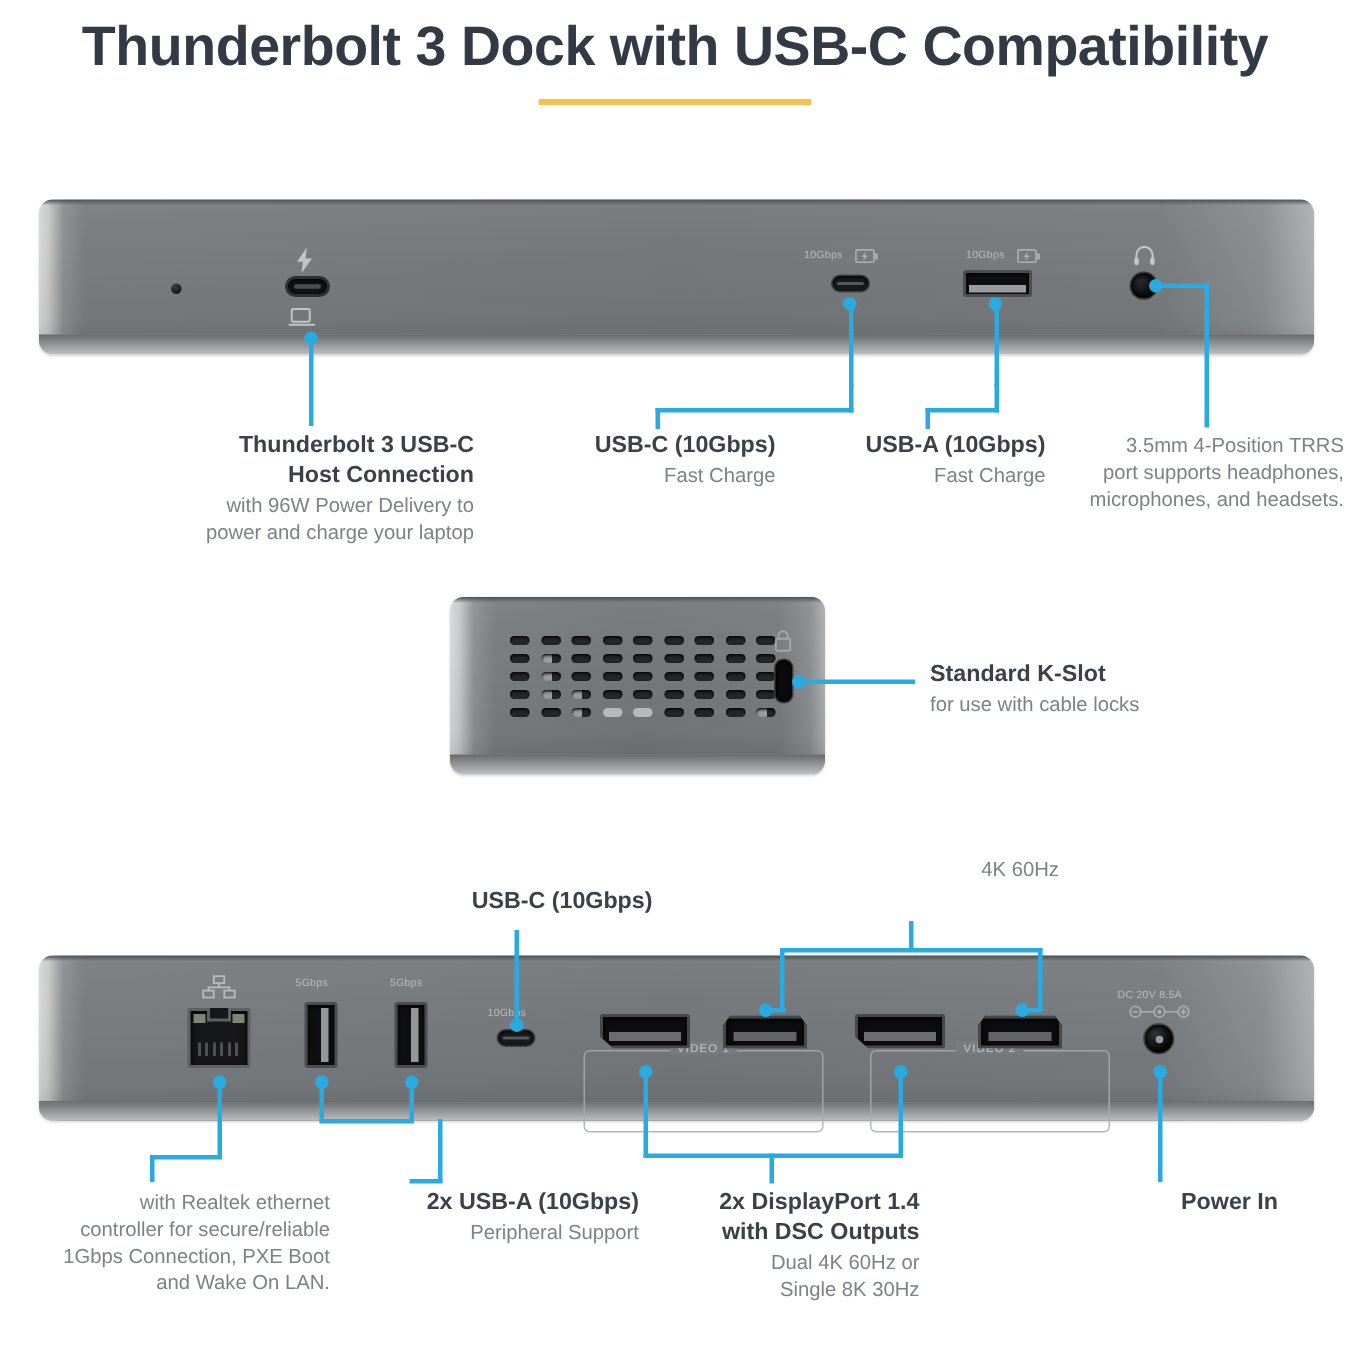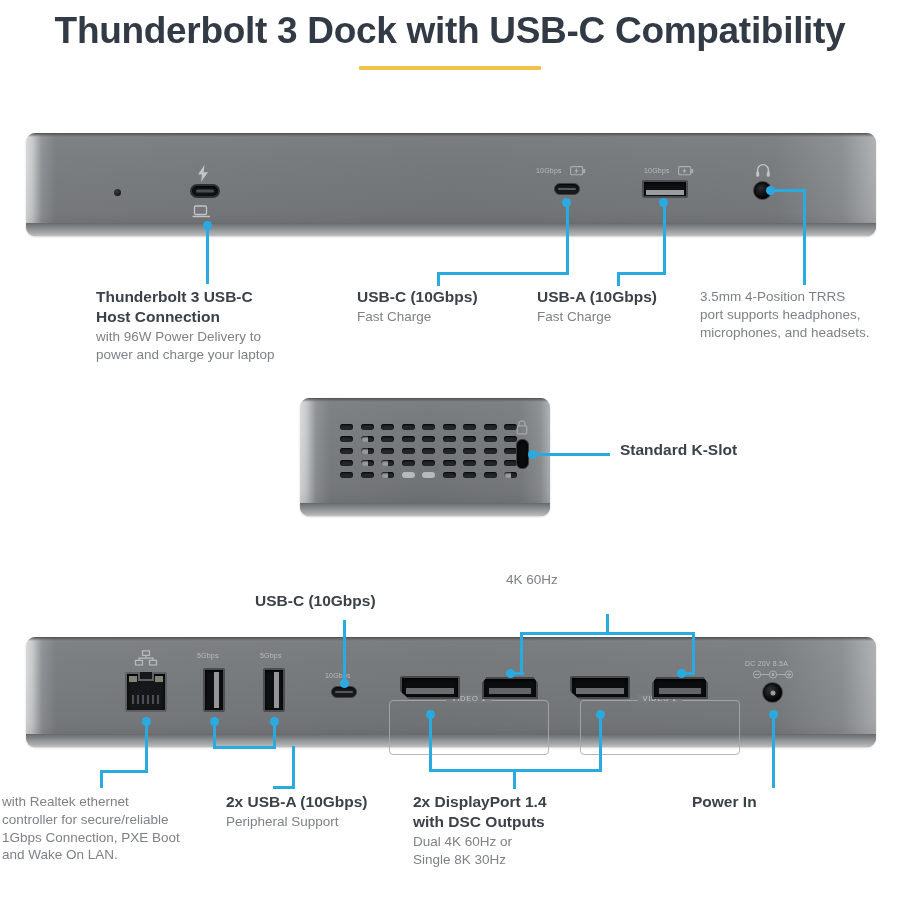--- a/index.html
+++ b/index.html
@@ -238,21 +238,21 @@
   
   .conn { position: absolute; background: #29abe2; }
   .conn-v { width: 3px; }
   .conn-h { height: 3px; }
   .conn-dot {
     position: absolute; width: 9px; height: 9px;
     border-radius: 50%; background: #29abe2;
   }
 
   
-  .cap { position: absolute; text-align: left; }
+  .cap { position: absolute; text-align: right; }
   .cap .head {
     font-size: 15.5px;
     font-weight: 600;
     color: #3a4149;
     line-height: 1.3;
     white-space: pre-line;
   }
   .cap .sub {
     font-size: 13.5px;
     color: #7d8286;
@@ -421,20 +421,21 @@
   <path d="M4 7 V4.8 A3 3 0 0 1 10 4.8 V7" fill="none" stroke="#aeb1b3" stroke-width="1.3"></path>
   <rect x="2.2" y="6.8" width="9.6" height="8" rx="1.2" fill="none" stroke="#aeb1b3" stroke-width="1.3"></rect>
 </svg>
 <div class="k-slot port" style="left:516px; top:439px;"></div>
 
 <div class="conn conn-h" style="left:532px; top:453px; width:78px;"></div>
 <div class="conn-dot" style="left:528px; top:450px;"></div>
 
 <div class="cap" style="left:620px; top:440px; width:200px; text-align:left;">
   <div class="head">Standard K-Slot</div>
+  <div class="sub">for use with cable locks</div>
 </div>
 
 <div class="dock" id="dock-rear">
   <div class="face"></div>
   <div class="top-edge"></div>
   <div class="bottom-lip"></div>
 </div>
 
 <svg class="etch" style="left:134px; top:650px;" width="24" height="16" viewBox="0 0 24 16">
   <rect x="8.5" y="0.8" width="7" height="4.6" fill="none" stroke="#c8cbcd" stroke-width="1.2"></rect>

